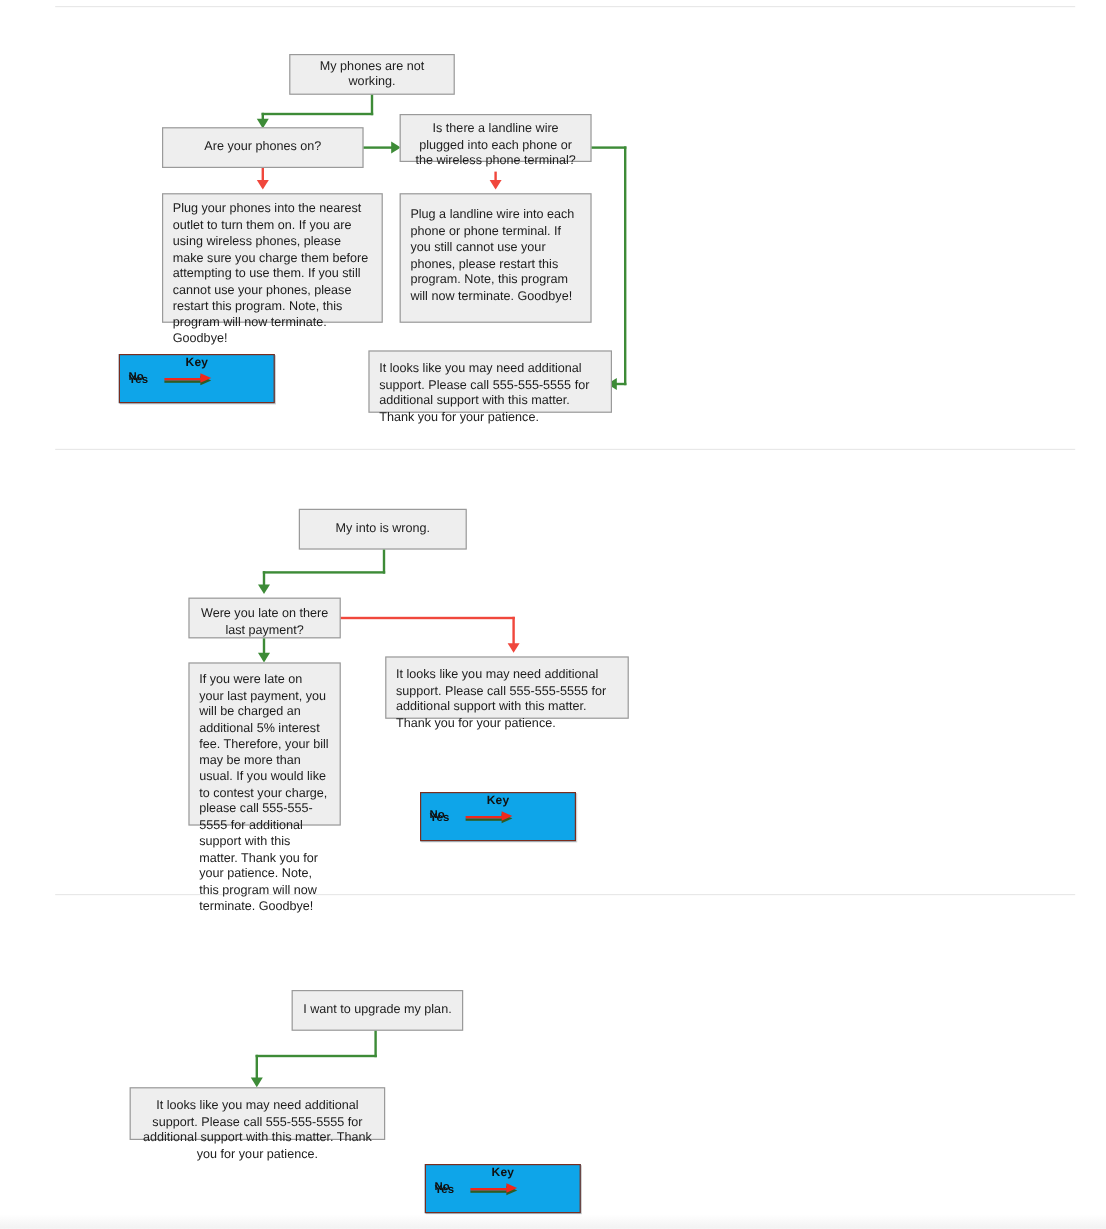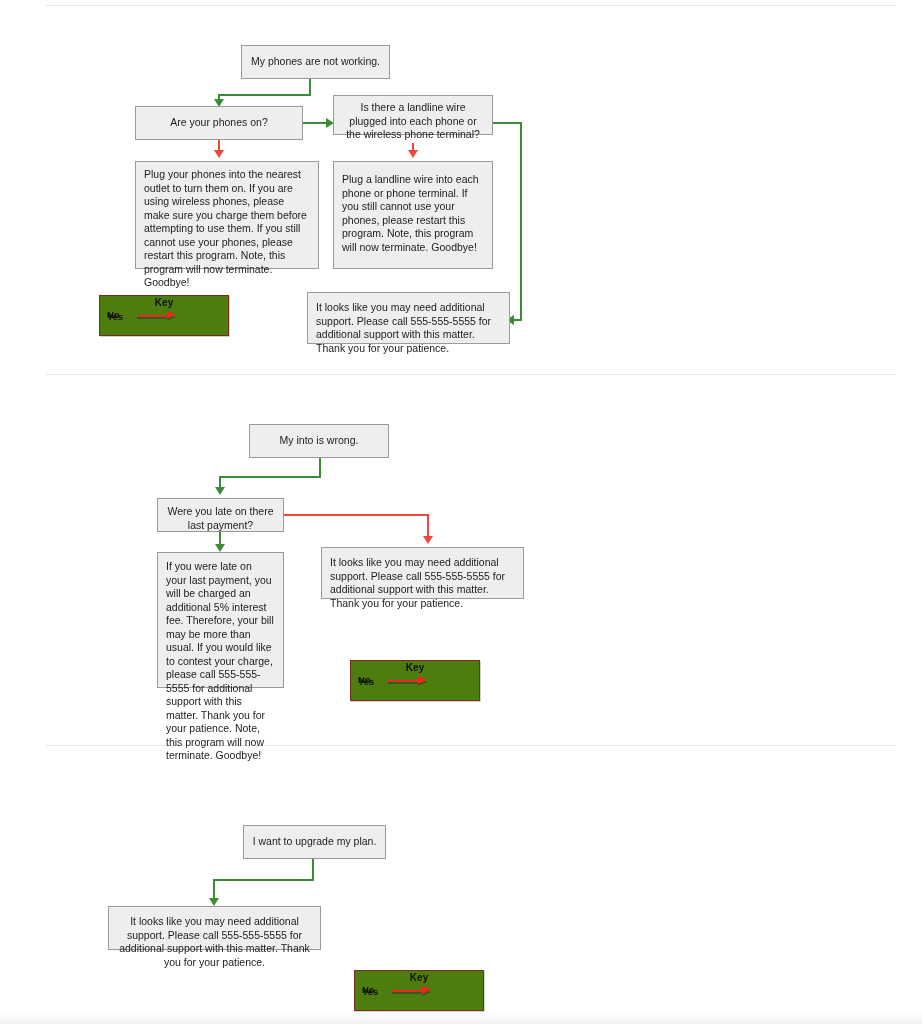--- a/index.html
+++ b/index.html
@@ -101,21 +101,21 @@
     border-bottom: 5px solid transparent;
     border-right: 8px solid #3d8b37;
   }
 
   
   .key {
     position: absolute;
     box-sizing: border-box;
     width: 130px;
     height: 41px;
-    background: #4d7c0f;
+    background: #0ea5e9;
     border: 1px solid #7a2d1e;
     box-shadow: 1px 1px 0 rgba(0,0,0,0.18);
   }
   .key-title {
     position: absolute;
     top: 1px;
     left: 0;
     right: 0;
     text-align: center;
     font-size: 10px;
@@ -169,21 +169,21 @@
 <body>
 
 <div class="page">
 
   <div class="hrule" style="top:5px"></div>
   <div class="hrule" style="top:374px"></div>
   <div class="hrule" style="top:745px"></div>
 
   <div class="section">
 
-    <div class="node center" style="left:241px; top:45px; width:149px; height:34px;">My phones are not working.</div>
+    <div class="node center" style="left:241px; top:45px; width:138px; height:34px;">My phones are not working.</div>
 
     <div class="seg" style="left:309px; top:79px; width:2px; height:17px;"></div>
     <div class="seg" style="left:218px; top:94px; width:93px; height:2px;"></div>
     <div class="seg" style="left:218px; top:94px; width:2px; height:8px;"></div>
     <div class="arrow down" style="left:214px; top:99px;"></div>
 
     <div class="node center" style="left:135px; top:106px; width:168px; height:34px;">Are your phones on?</div>
 
     <div class="seg" style="left:303px; top:122px; width:27px; height:2px;"></div>
     <div class="arrow right" style="left:326px; top:118px;"></div>

